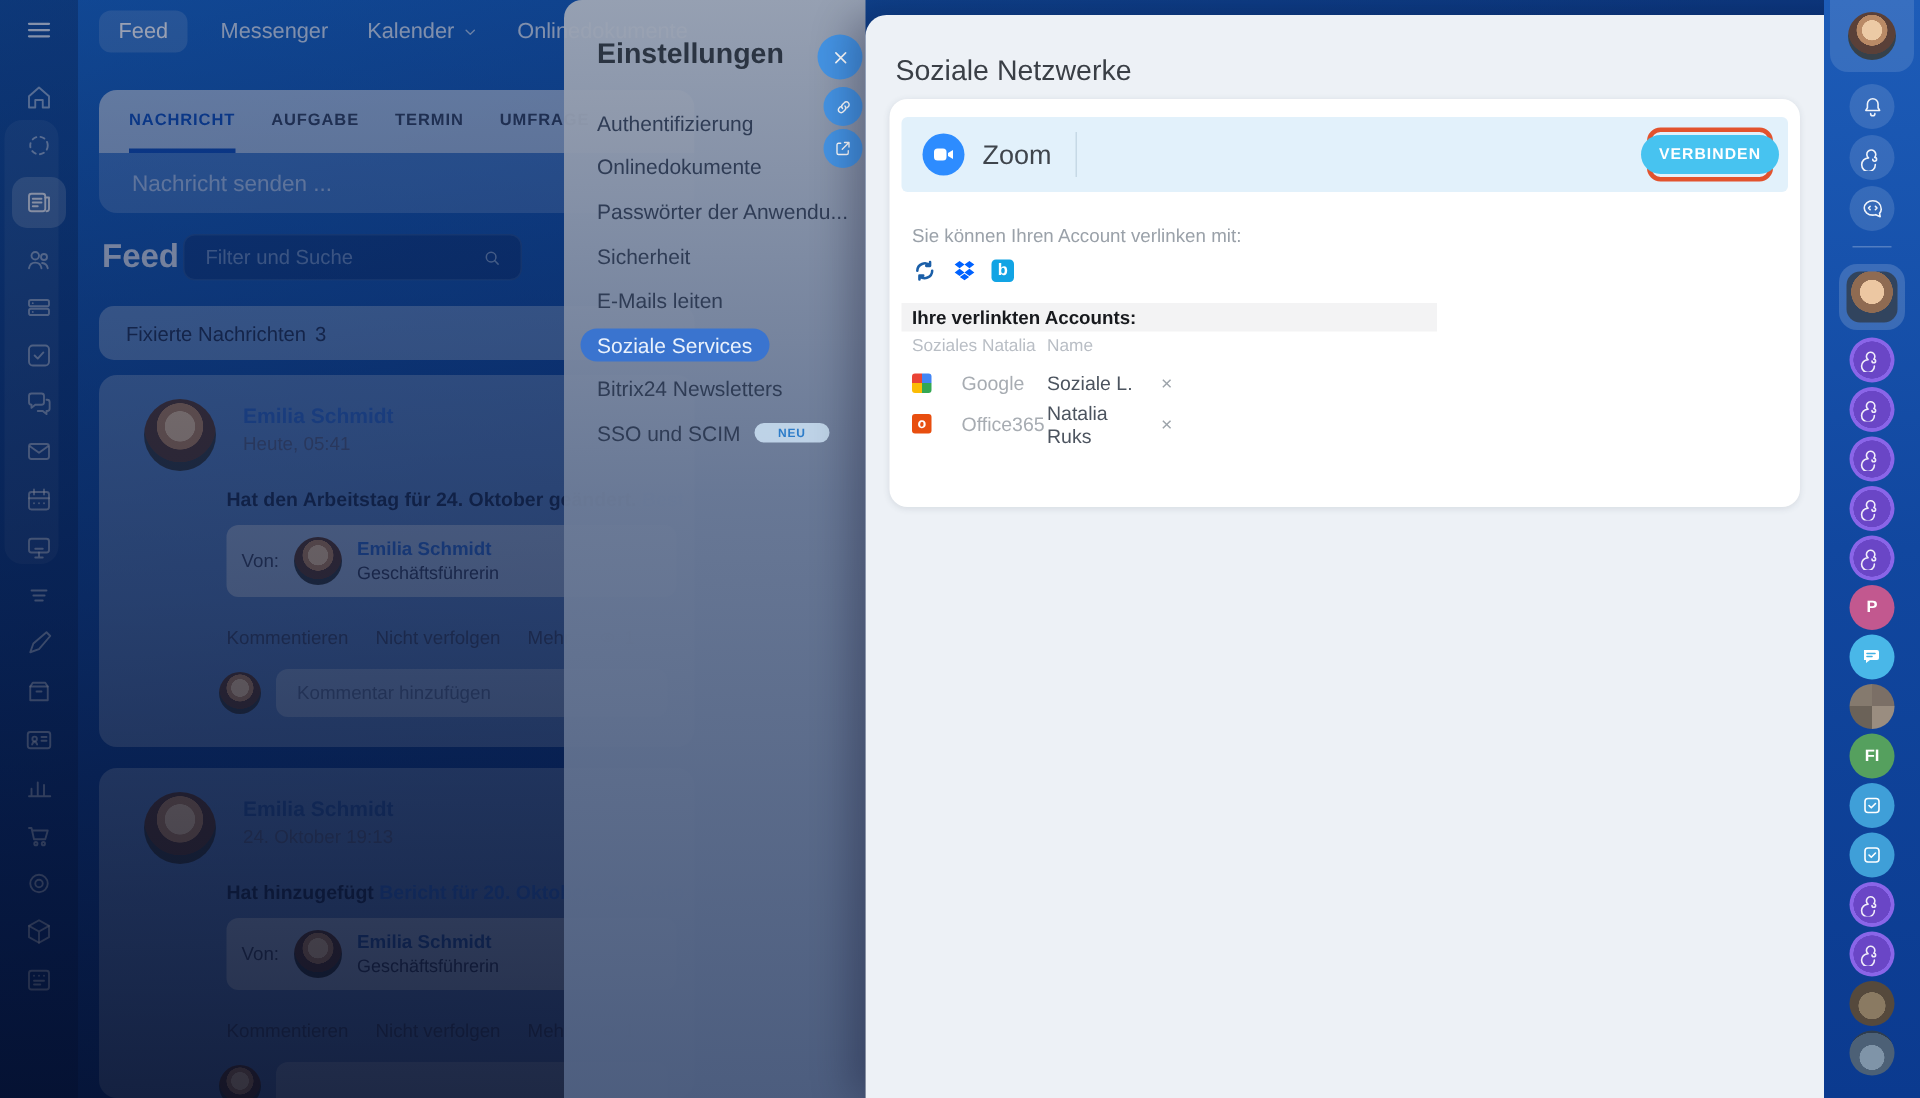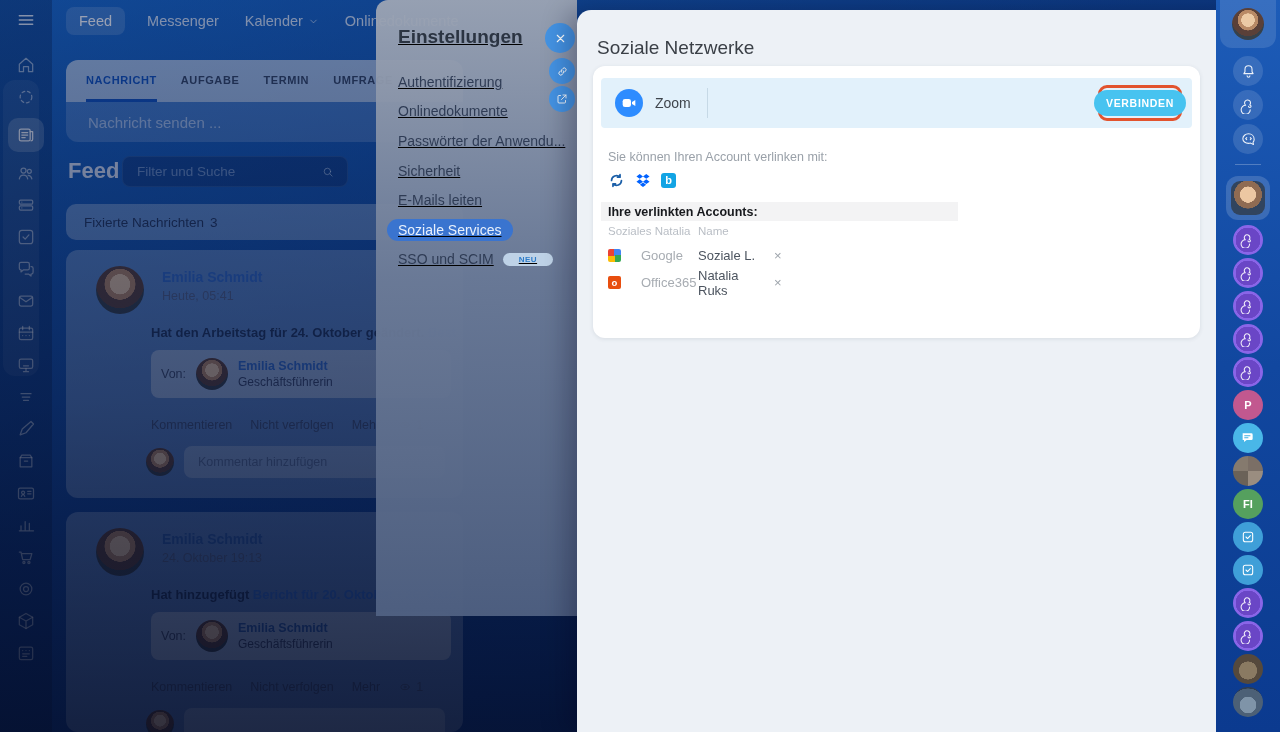--- a/index.html
+++ b/index.html
@@ -75,23 +75,23 @@
   .comment-box{flex:1;height:32px;background:rgba(233,242,252,.32);border-radius:8px;display:flex;align-items:center;padding:0 12px;}
   .comment-box input{background:transparent;border:none;outline:none;width:100%;font-family:inherit;font-size:12.5px;color:rgba(45,65,105,.8);}
   .comment-box input::placeholder{color:rgba(45,65,105,.55);}
   .post.dim2 .p-name,.post.dim2 .q-name{color:#2a5cab;}
 
   
   .dim{position:absolute;left:0;top:0;width:1216px;height:732px;z-index:2;pointer-events:none;
     background:linear-gradient(180deg,rgba(8,25,70,.40) 0%,rgba(6,17,50,.60) 55%,rgba(4,10,34,.80) 100%);}
 
   
-  .settings{position:absolute;left:376px;top:0;width:201px;height:616px;z-index:3;
+  .settings{position:absolute;left:376px;top:0;width:201px;height:732px;z-index:3;
     background:linear-gradient(180deg,rgba(157,165,180,.95) 0%,rgba(109,124,152,.95) 45%,rgba(80,97,130,.95) 100%);
-    border-radius:12px 0 0 0;text-decoration:underline;}
+    border-radius:12px 0 0 0;}
   .settings-title{margin:26px 0 0 22px;font-size:19px;font-weight:bold;color:#2b3442;}
   .settings-list{list-style:none;margin:19px 0 0 0;padding:0;}
   .settings-list li{height:29.6px;display:flex;align-items:center;padding-left:22px;font-size:14px;color:#2f3c55;white-space:nowrap;overflow:hidden;}
   .sel-pill{background:#3a74cf;color:#e9f1fc;border-radius:13px;padding:3px 11px;margin-left:-11px;}
   .neu-badge{background:rgba(205,226,245,.85);color:#2d7cc9;font-size:8px;font-weight:bold;letter-spacing:.5px;
     border-radius:7px;padding:2px 16px;margin-left:9px;}
 
   
   .panel-btn{position:absolute;z-index:4;border-radius:50%;background:#4493e3;color:#fff;
     display:flex;align-items:center;justify-content:center;border:none;padding:0;cursor:pointer;}
@@ -101,21 +101,21 @@
 
   
   .panel{position:absolute;left:577px;top:10px;width:756px;height:722px;z-index:5;
     background:#edf1f6;border-radius:14px 0 0 0;box-shadow:-10px 0 26px rgba(0,0,30,.28);}
   .panel-title{position:absolute;left:20px;top:27px;font-size:19px;color:#3a3f46;}
   .card{position:absolute;left:16px;top:56px;width:607px;height:272px;background:#fff;border-radius:12px;
     box-shadow:0 1px 4px rgba(60,70,90,.12);}
   .banner{position:absolute;left:8px;top:12px;right:8px;height:50px;background:#e2f1fb;border-radius:4px;
     display:flex;align-items:center;padding:0 10px 0 14px;}
   .zoom-badge{width:28px;height:28px;border-radius:50%;background:#2d8cff;display:flex;align-items:center;justify-content:center;color:#fff;flex:none;}
-  .zoom-name{margin:0 16px 0 12px;font-size:14px;color:#3f454c;}
+  .zoom-name{margin:0 16px 0 12px;font-size:18px;color:#3f454c;}
   .vline{width:1px;height:30px;background:#c6d9e6;flex:none;}
   .banner-desc{margin-left:13px;width:372px;font-size:11.5px;line-height:1.32;color:#565e66;}
   .connect-wrap{margin-left:auto;width:84px;height:36px;box-sizing:border-box;border:3px solid #e2532e;border-radius:9px;
     display:flex;align-items:center;justify-content:center;}
   .connect-btn{background:#47c3f0;border:none;border-radius:13px;padding:7px 12px;font-family:inherit;
     font-size:10.5px;font-weight:bold;letter-spacing:.7px;color:#fff;cursor:pointer;}
   .hint{position:absolute;left:15px;top:84px;font-size:12.5px;color:#9aa1a9;}
   .providers{position:absolute;left:15px;top:104px;display:flex;align-items:center;gap:9px;height:20px;}
   .b24{width:15px;height:15px;background:#12a4e4;border-radius:3px;color:#fff;font-size:11px;font-weight:bold;
     display:flex;align-items:center;justify-content:center;}
@@ -426,20 +426,23 @@
         <li>
           <span>Sicherheit</span>
         </li>
         <li>
           <span>E-Mails leiten</span>
         </li>
         <li>
           <span class="sel-pill">Soziale Services</span>
         </li>
         <li>
+          <span>Bitrix24 Newsletters</span>
+        </li>
+        <li>
           <span>SSO und SCIM</span>
           <span class="neu-badge">NEU</span>
         </li>
       </ul>
   </div>
 
   <button class="panel-btn btn-close">
       <svg viewBox="0 0 24 24" width="13" height="13" fill="none" stroke="currentColor" stroke-width="2" stroke-linecap="round" stroke-linejoin="round">
         <path d="M6 6l12 12M18 6L6 18"></path>
       </svg>

